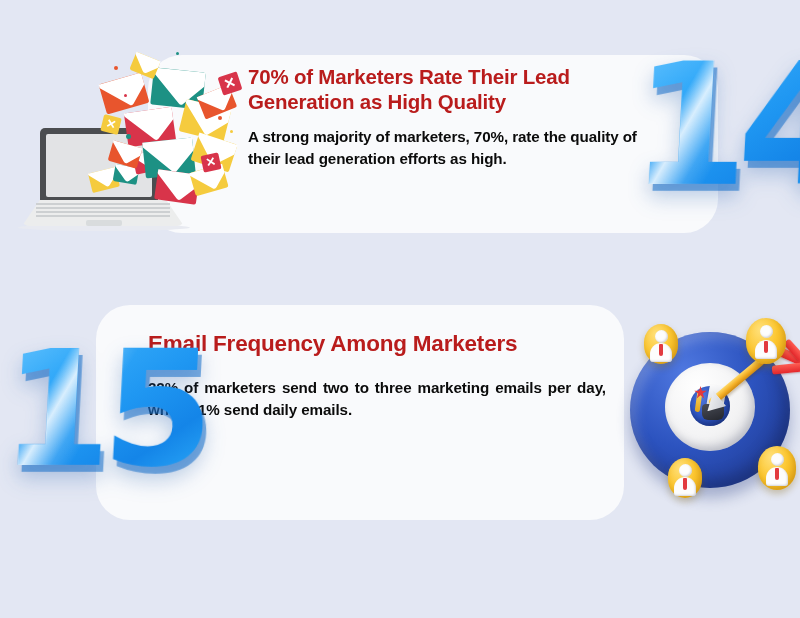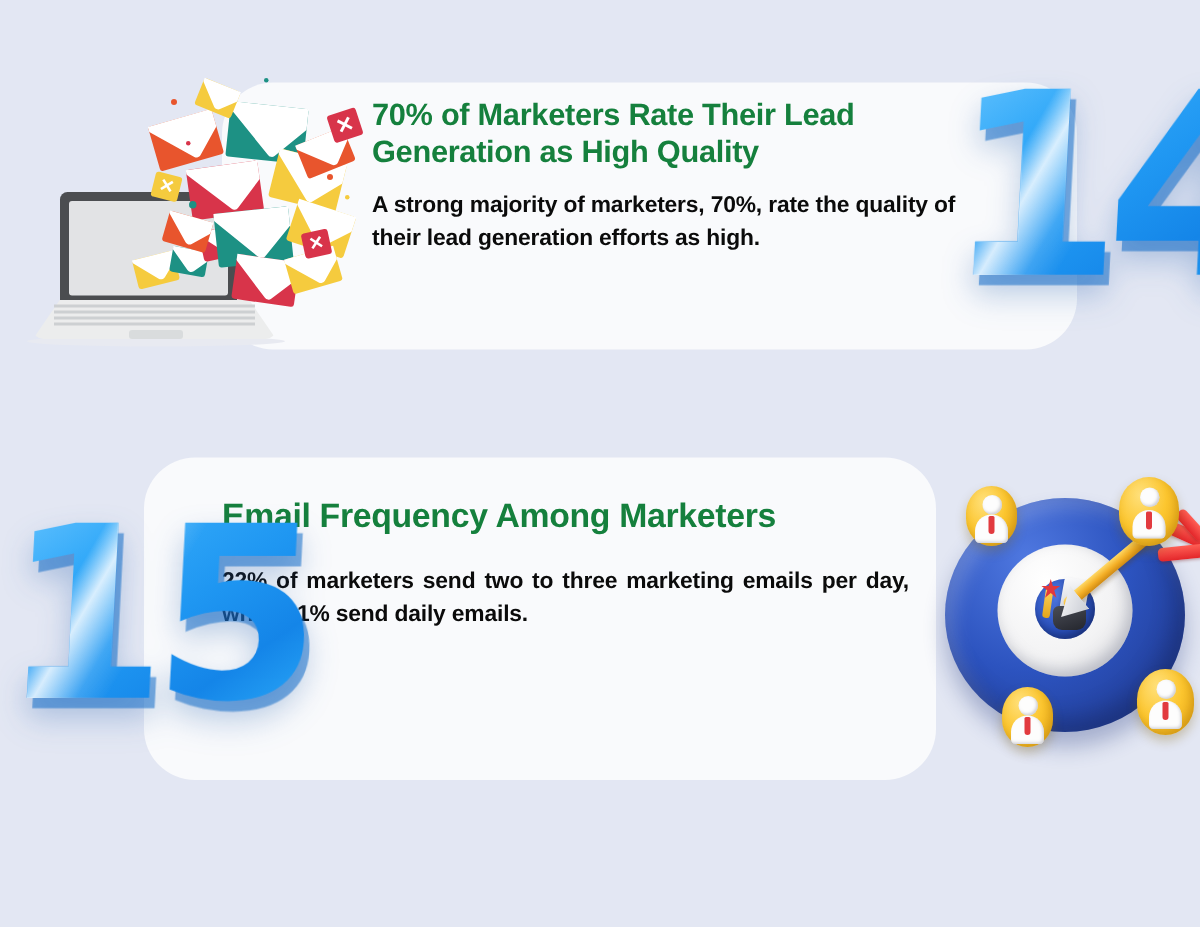--- a/index.html
+++ b/index.html
@@ -12,21 +12,21 @@
   .stage{position:absolute;inset:0;}
 
   
   .card{
     position:absolute;background:#f9fafc;border-radius:34px;
   }
   #card-14{left:148px;top:55px;width:570px;height:178px;}
   #card-15{left:96px;top:305px;width:528px;height:215px;}
 
   .card-title{
-    position:absolute;color:#15803d;font-weight:bold;
+    position:absolute;color:#b91c1c;font-weight:bold;
     letter-spacing:-.2px;line-height:1.22;
   }
   #title-14{left:100px;top:9px;width:400px;font-size:20.5px;}
   #title-15{left:52px;top:25px;width:460px;font-size:22.5px;}
 
   .card-body{
     position:absolute;color:#0b0b0b;font-weight:bold;
     font-size:15.2px;line-height:1.47;letter-spacing:-.1px;
   }
   #body-14{left:100px;top:71px;width:412px;}

